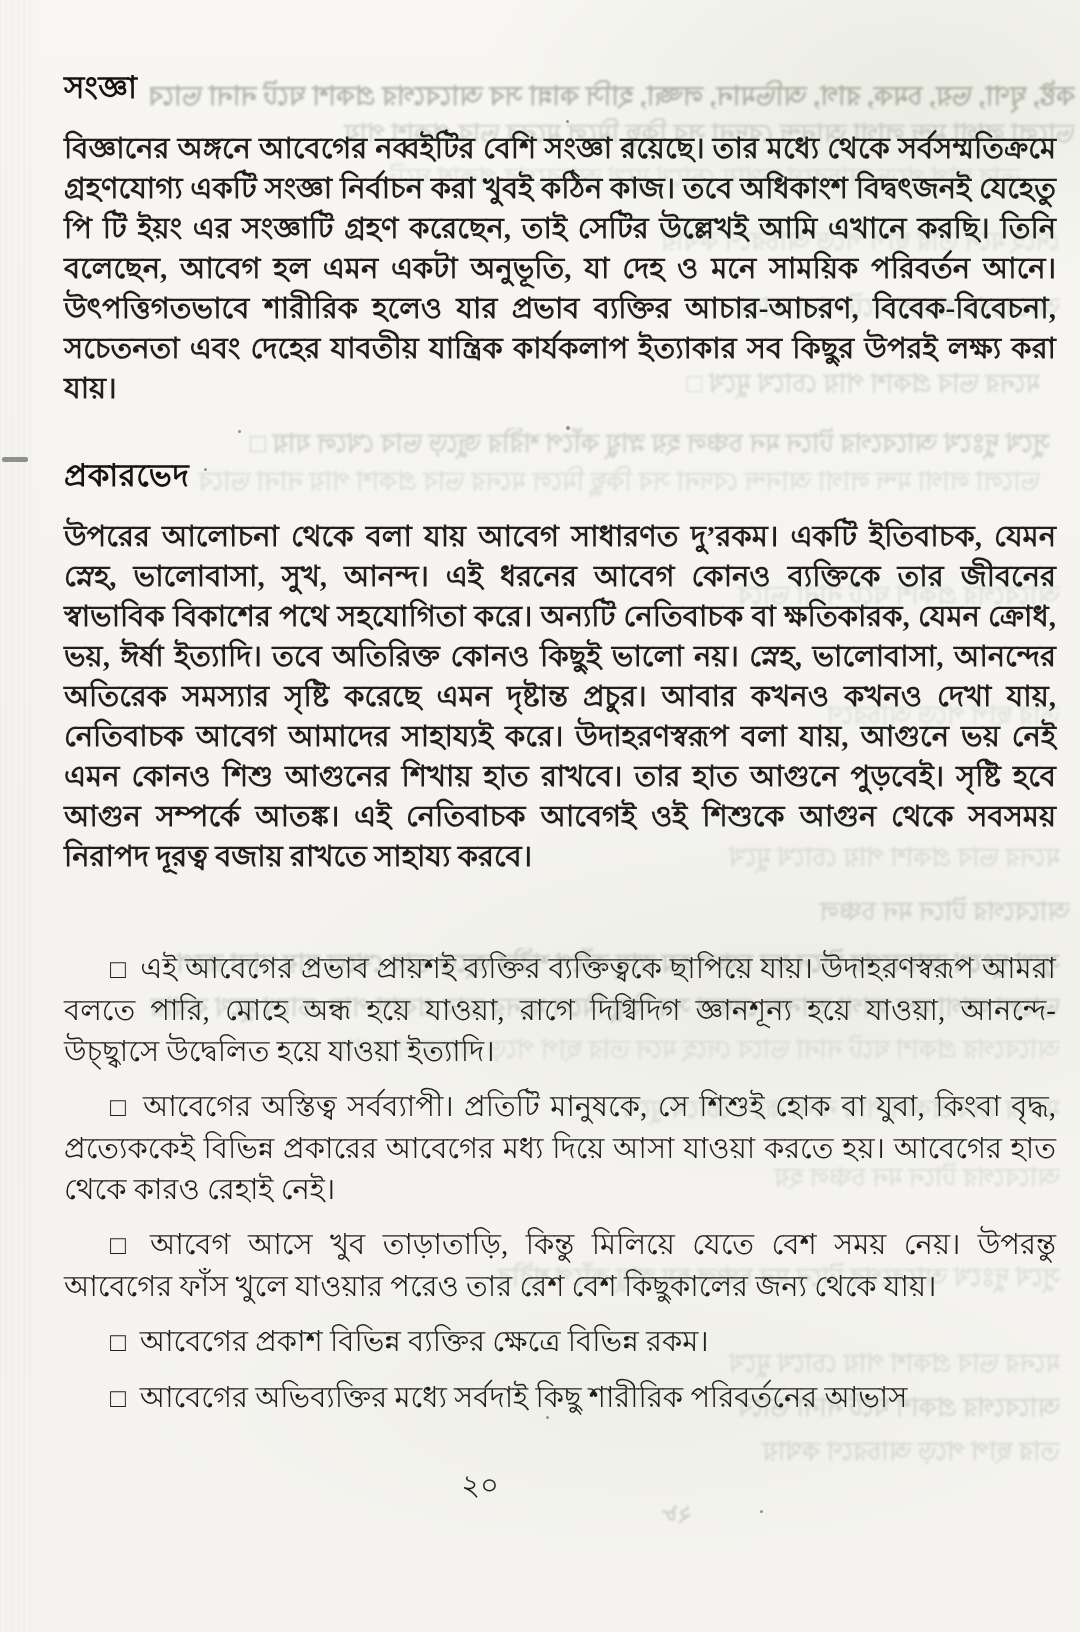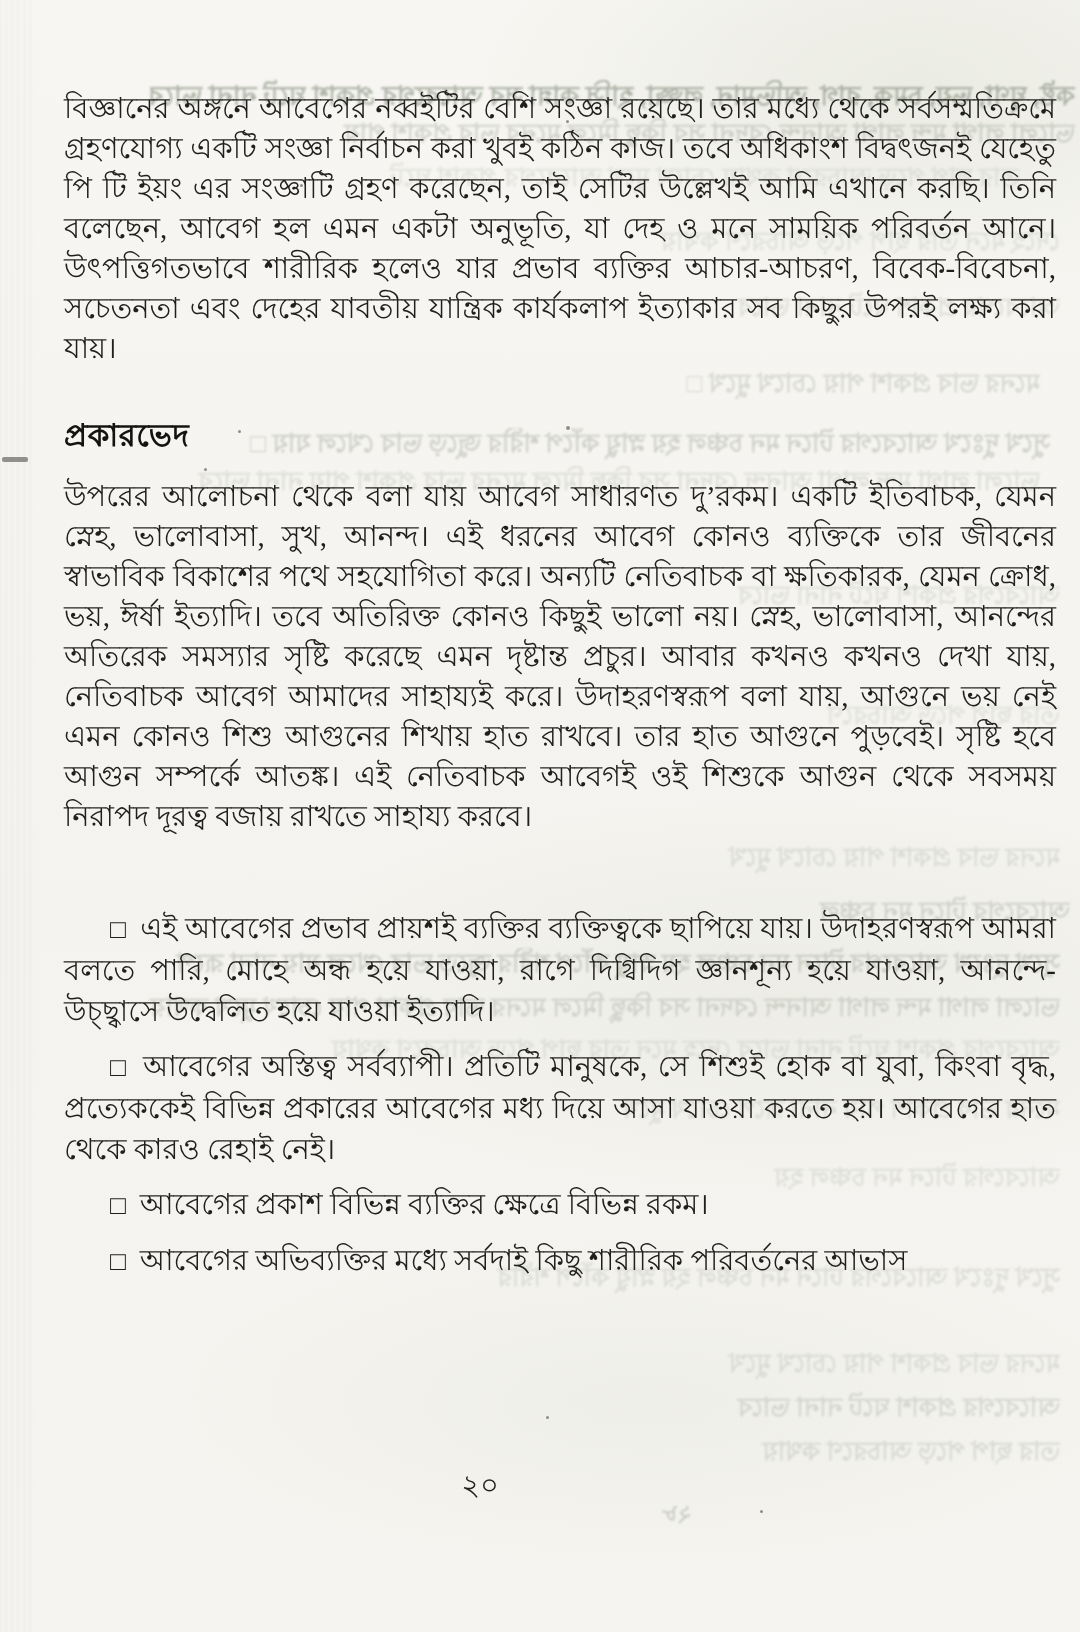--- a/index.html
+++ b/index.html
@@ -39,21 +39,21 @@
     font-weight: bold;
     color: #151310;
     letter-spacing: 0.5px;
   }
   .heading-spacer { height: 20px; }
   p.body-para {
     margin: 0;
     font-size: 29px;
     line-height: 40px;
     text-align: justify;
-    font-weight: 400;
+    font-weight: 700;
     color: #211f1c;
   }
   .section-gap { height: 48px; }
   p.bullet {
     margin: 14px 0 0 0;
     font-size: 29px;
     line-height: 41px;
     text-align: justify;
     text-indent: 46px;
     font-weight: 500;
@@ -121,40 +121,42 @@
       <div class="speck" style="top: 468px; left: 204px; width: 3px; height: 3px;"></div>
       <div class="speck" style="top: 430px; left: 238px; width: 3px; height: 3px;"></div>
       <div class="speck" style="top: 1416px; left: 546px; width: 3px; height: 3px;"></div>
       <div class="speck" style="top: 1510px; left: 760px; width: 3px; height: 3px;"></div>
     </div>
   <div class="edge-dash"></div>
 
   <div class="content">
 
     <section>
+      <h2 class="heading">সংজ্ঞা</h2>
       <div class="heading-spacer"></div>
       <p class="body-para">বিজ্ঞানের অঙ্গনে আবেগের নব্বইটির বেশি সংজ্ঞা রয়েছে। তার মধ্যে থেকে সর্বসম্মতিক্রমে গ্রহণযোগ্য একটি সংজ্ঞা নির্বাচন করা খুবই কঠিন কাজ। তবে অধিকাংশ বিদ্বৎজনই যেহেতু পি টি ইয়ং এর সংজ্ঞাটি গ্রহণ করেছেন, তাই সেটির উল্লেখই আমি এখানে করছি। তিনি বলেছেন, আবেগ হল এমন একটা অনুভূতি, যা দেহ ও মনে সাময়িক পরিবর্তন আনে। উৎপত্তিগতভাবে শারীরিক হলেও যার প্রভাব ব্যক্তির আচার-আচরণ, বিবেক-বিবেচনা, সচেতনতা এবং দেহের যাবতীয় যান্ত্রিক কার্যকলাপ ইত্যাকার সব কিছুর উপরই লক্ষ্য করা যায়।</p>
     </section>
 
     <div class="section-gap"></div>
 
     <section>
       <h2 class="heading">প্রকারভেদ</h2>
       <div class="heading-spacer"></div>
       <p class="body-para">উপরের আলোচনা থেকে বলা যায় আবেগ সাধারণত দু’রকম। একটি ইতিবাচক, যেমন স্নেহ, ভালোবাসা, সুখ, আনন্দ। এই ধরনের আবেগ কোনও ব্যক্তিকে তার জীবনের স্বাভাবিক বিকাশের পথে সহযোগিতা করে। অন্যটি নেতিবাচক বা ক্ষতিকারক, যেমন ক্রোধ, ভয়, ঈর্ষা ইত্যাদি। তবে অতিরিক্ত কোনও কিছুই ভালো নয়। স্নেহ, ভালোবাসা, আনন্দের অতিরেক সমস্যার সৃষ্টি করেছে এমন দৃষ্টান্ত প্রচুর। আবার কখনও কখনও দেখা যায়, নেতিবাচক আবেগ আমাদের সাহায্যই করে। উদাহরণস্বরূপ বলা যায়, আগুনে ভয় নেই এমন কোনও শিশু আগুনের শিখায় হাত রাখবে। তার হাত আগুনে পুড়বেই। সৃষ্টি হবে আগুন সম্পর্কে আতঙ্ক। এই নেতিবাচক আবেগই ওই শিশুকে আগুন থেকে সবসময় নিরাপদ দূরত্ব বজায় রাখতে সাহায্য করবে।</p>
     </section>
 
     <div class="section-gap"></div>
 
     <section>
 
       <p class="bullet"><span class="marker">□</span><span>এই আবেগের প্রভাব প্রায়শই ব্যক্তির ব্যক্তিত্বকে ছাপিয়ে যায়। উদাহরণস্বরূপ আমরা বলতে পারি, মোহে অন্ধ হয়ে যাওয়া, রাগে দিগ্বিদিগ জ্ঞানশূন্য হয়ে যাওয়া, আনন্দে-উচ্ছ্বাসে উদ্বেলিত হয়ে যাওয়া ইত্যাদি।</span></p>
 
       <p class="bullet"><span class="marker">□</span><span>আবেগের অস্তিত্ব সর্বব্যাপী। প্রতিটি মানুষকে, সে শিশুই হোক বা যুবা, কিংবা বৃদ্ধ, প্রত্যেককেই বিভিন্ন প্রকারের আবেগের মধ্য দিয়ে আসা যাওয়া করতে হয়। আবেগের হাত থেকে কারও রেহাই নেই।</span></p>
 
+      <p class="bullet"><span class="marker">□</span><span>আবেগ আসে খুব তাড়াতাড়ি, কিন্তু মিলিয়ে যেতে বেশ সময় নেয়। উপরন্তু আবেগের ফাঁস খুলে যাওয়ার পরেও তার রেশ বেশ কিছুকালের জন্য থেকে যায়।</span></p>
 
       <p class="bullet"><span class="marker">□</span><span>আবেগের প্রকাশ বিভিন্ন ব্যক্তির ক্ষেত্রে বিভিন্ন রকম।</span></p>
 
       <p class="bullet"><span class="marker">□</span><span>আবেগের অভিব্যক্তির মধ্যে সর্বদাই কিছু শারীরিক পরিবর্তনের আভাস</span></p>
     </section>
 
   </div>
 
   <div class="page-number">২০</div>
 

